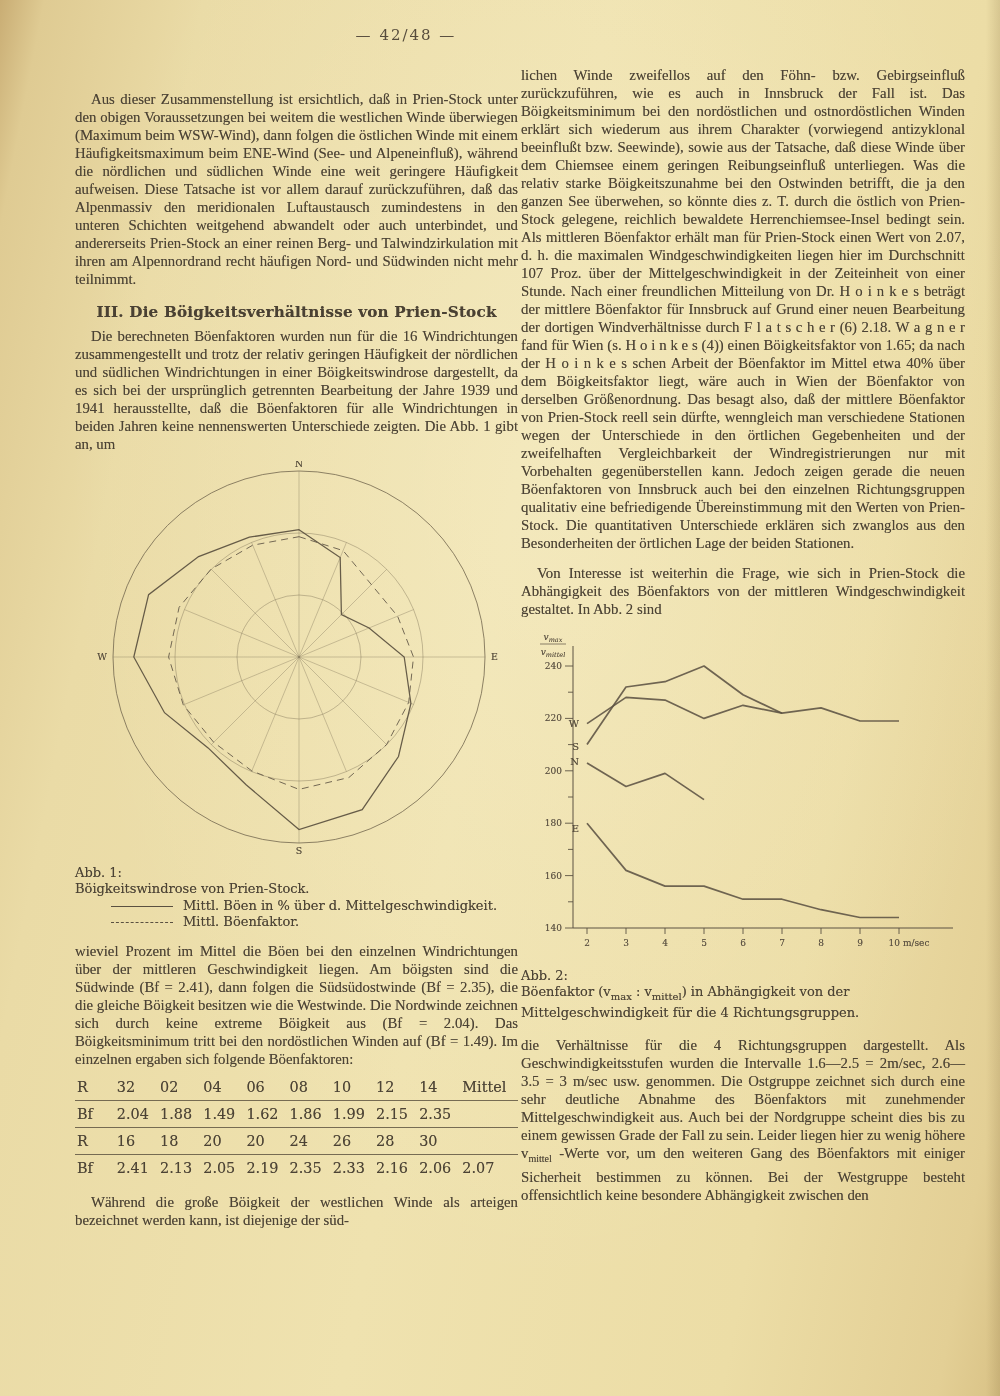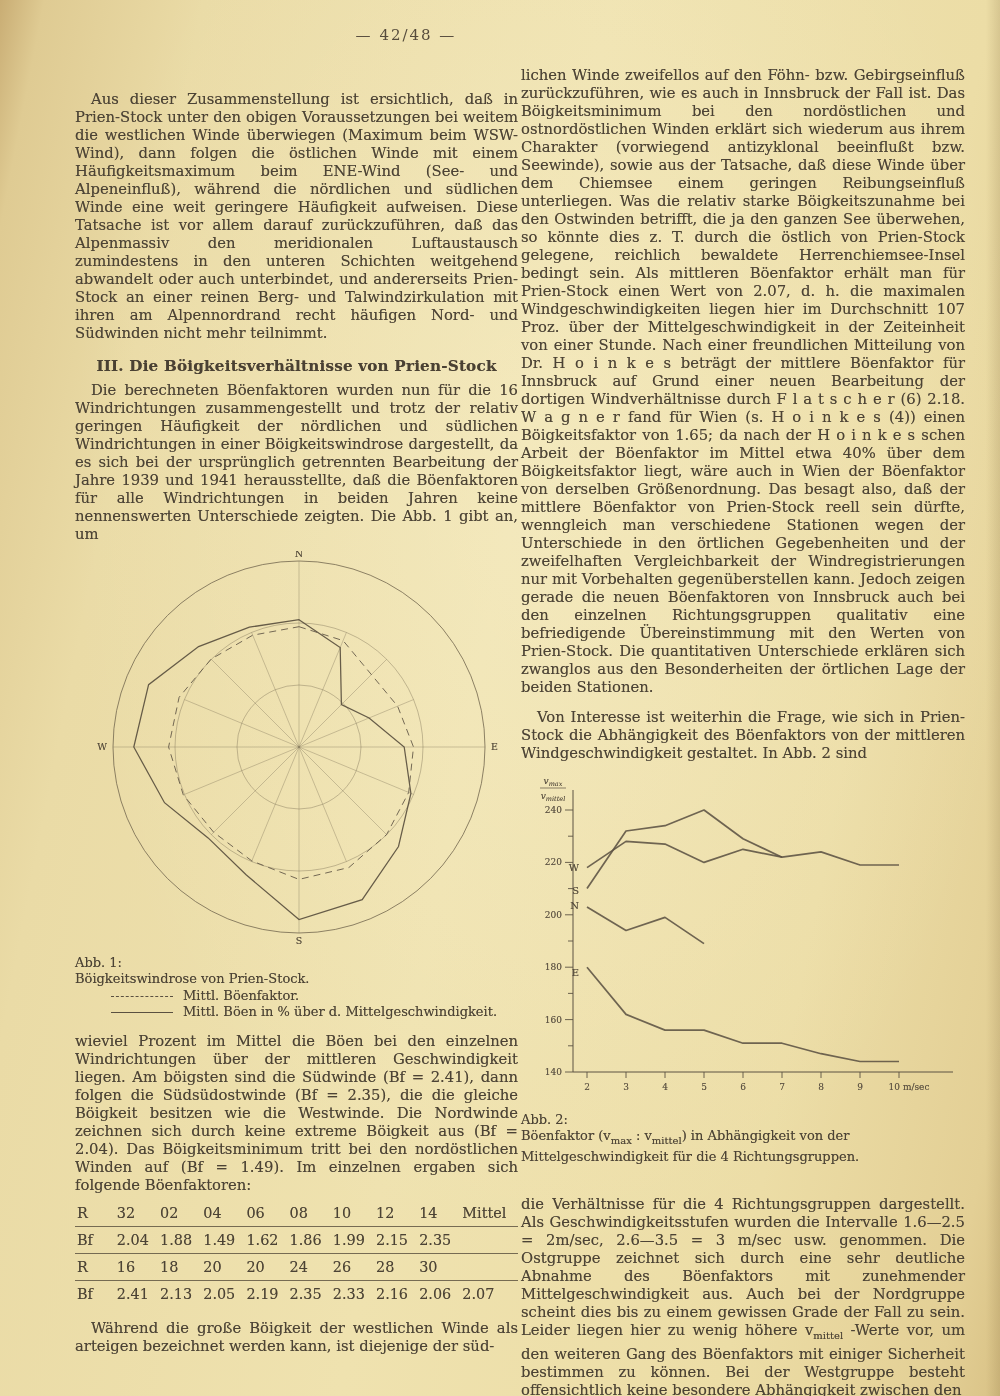--- a/index.html
+++ b/index.html
@@ -22,23 +22,23 @@
     position:absolute;top:26px;left:0;width:812px;
     text-align:center;font-size:15px;letter-spacing:2px;color:#564c3c;
   }
   .col{
     position:absolute;top:64px;
     font-size:14.8px;line-height:18px;text-align:justify;
     text-shadow:0 0 0.6px rgba(76,67,53,0.55);
   }
   .col-left{left:75px;width:443px;top:90px;}
   .col-right{left:521px;width:444px;top:66px;}
-  p{margin:0;}
+  p{margin:0;font-family:Liberation Serif, serif;}
   .indent{text-indent:16px;}
-  .mt1{margin-top:12px;} .mt2{margin-top:30px;}
+  .mt1{margin-top:12px;} .mt2{margin-top:15px;}
   h3.sect{
     font-size:15.2px;margin:15px 0 6px 0;font-weight:bold;color:#4a4133;
     text-align:center;letter-spacing:0.2px;
   }
   .figure{margin-top:8px;text-align:center;}
   .fig-caption{font-size:13px;line-height:16px;text-align:left;margin-top:2px;}
   .fig-caption .cap-label{display:block;}
   .legend-block{font-size:13px;line-height:16px;margin-top:1px;}
   .legend-row{display:flex;align-items:center;margin-left:36px;text-align:left;}
   .swatch{display:inline-block;width:62px;margin-right:10px;flex:0 0 auto;}
@@ -98,26 +98,26 @@
           <text x="224" y="393" text-anchor="middle" font-size="9.5" fill="#564c3c">S</text>
           <text x="32" y="199" text-anchor="end" font-size="9.5" fill="#564c3c">W</text>
           <text x="416" y="199" text-anchor="start" font-size="9.5" fill="#564c3c">E</text>
         </svg>
       <div class="fig-caption">
         <span class="cap-label">Abb. 1:</span>
         <span>Böigkeitswindrose von Prien-Stock.</span>
       </div>
       <div class="legend-block">
         <div class="legend-row">
+          <span class="swatch solid"></span>
+          <span>Mittl. Böen in % über d. Mittelgeschwindigkeit.</span>
+        </div>
+        <div class="legend-row">
           <span class="swatch dashed"></span>
           <span>Mittl. Böenfaktor.</span>
-        </div>
-        <div class="legend-row">
-          <span class="swatch solid"></span>
-          <span>Mittl. Böen in % über d. Mittelgeschwindigkeit.</span>
         </div>
       </div>
     </div>
 
     <p class="mt1">wieviel Prozent im Mittel die Böen bei den einzelnen Windrichtungen über der mittleren Geschwindigkeit liegen. Am böigsten sind die Südwinde (Bf = 2.41), dann folgen die Südsüdostwinde (Bf = 2.35), die die gleiche Böigkeit besitzen wie die Westwinde. Die Nordwinde zeichnen sich durch keine extreme Böigkeit aus (Bf = 2.04). Das Böigkeitsminimum tritt bei den nordöstlichen Winden auf (Bf = 1.49). Im einzelnen ergaben sich folgende Böenfaktoren:</p>
 
     <table class="t2">
       <tbody>
           <tr>
             <td>R</td>

